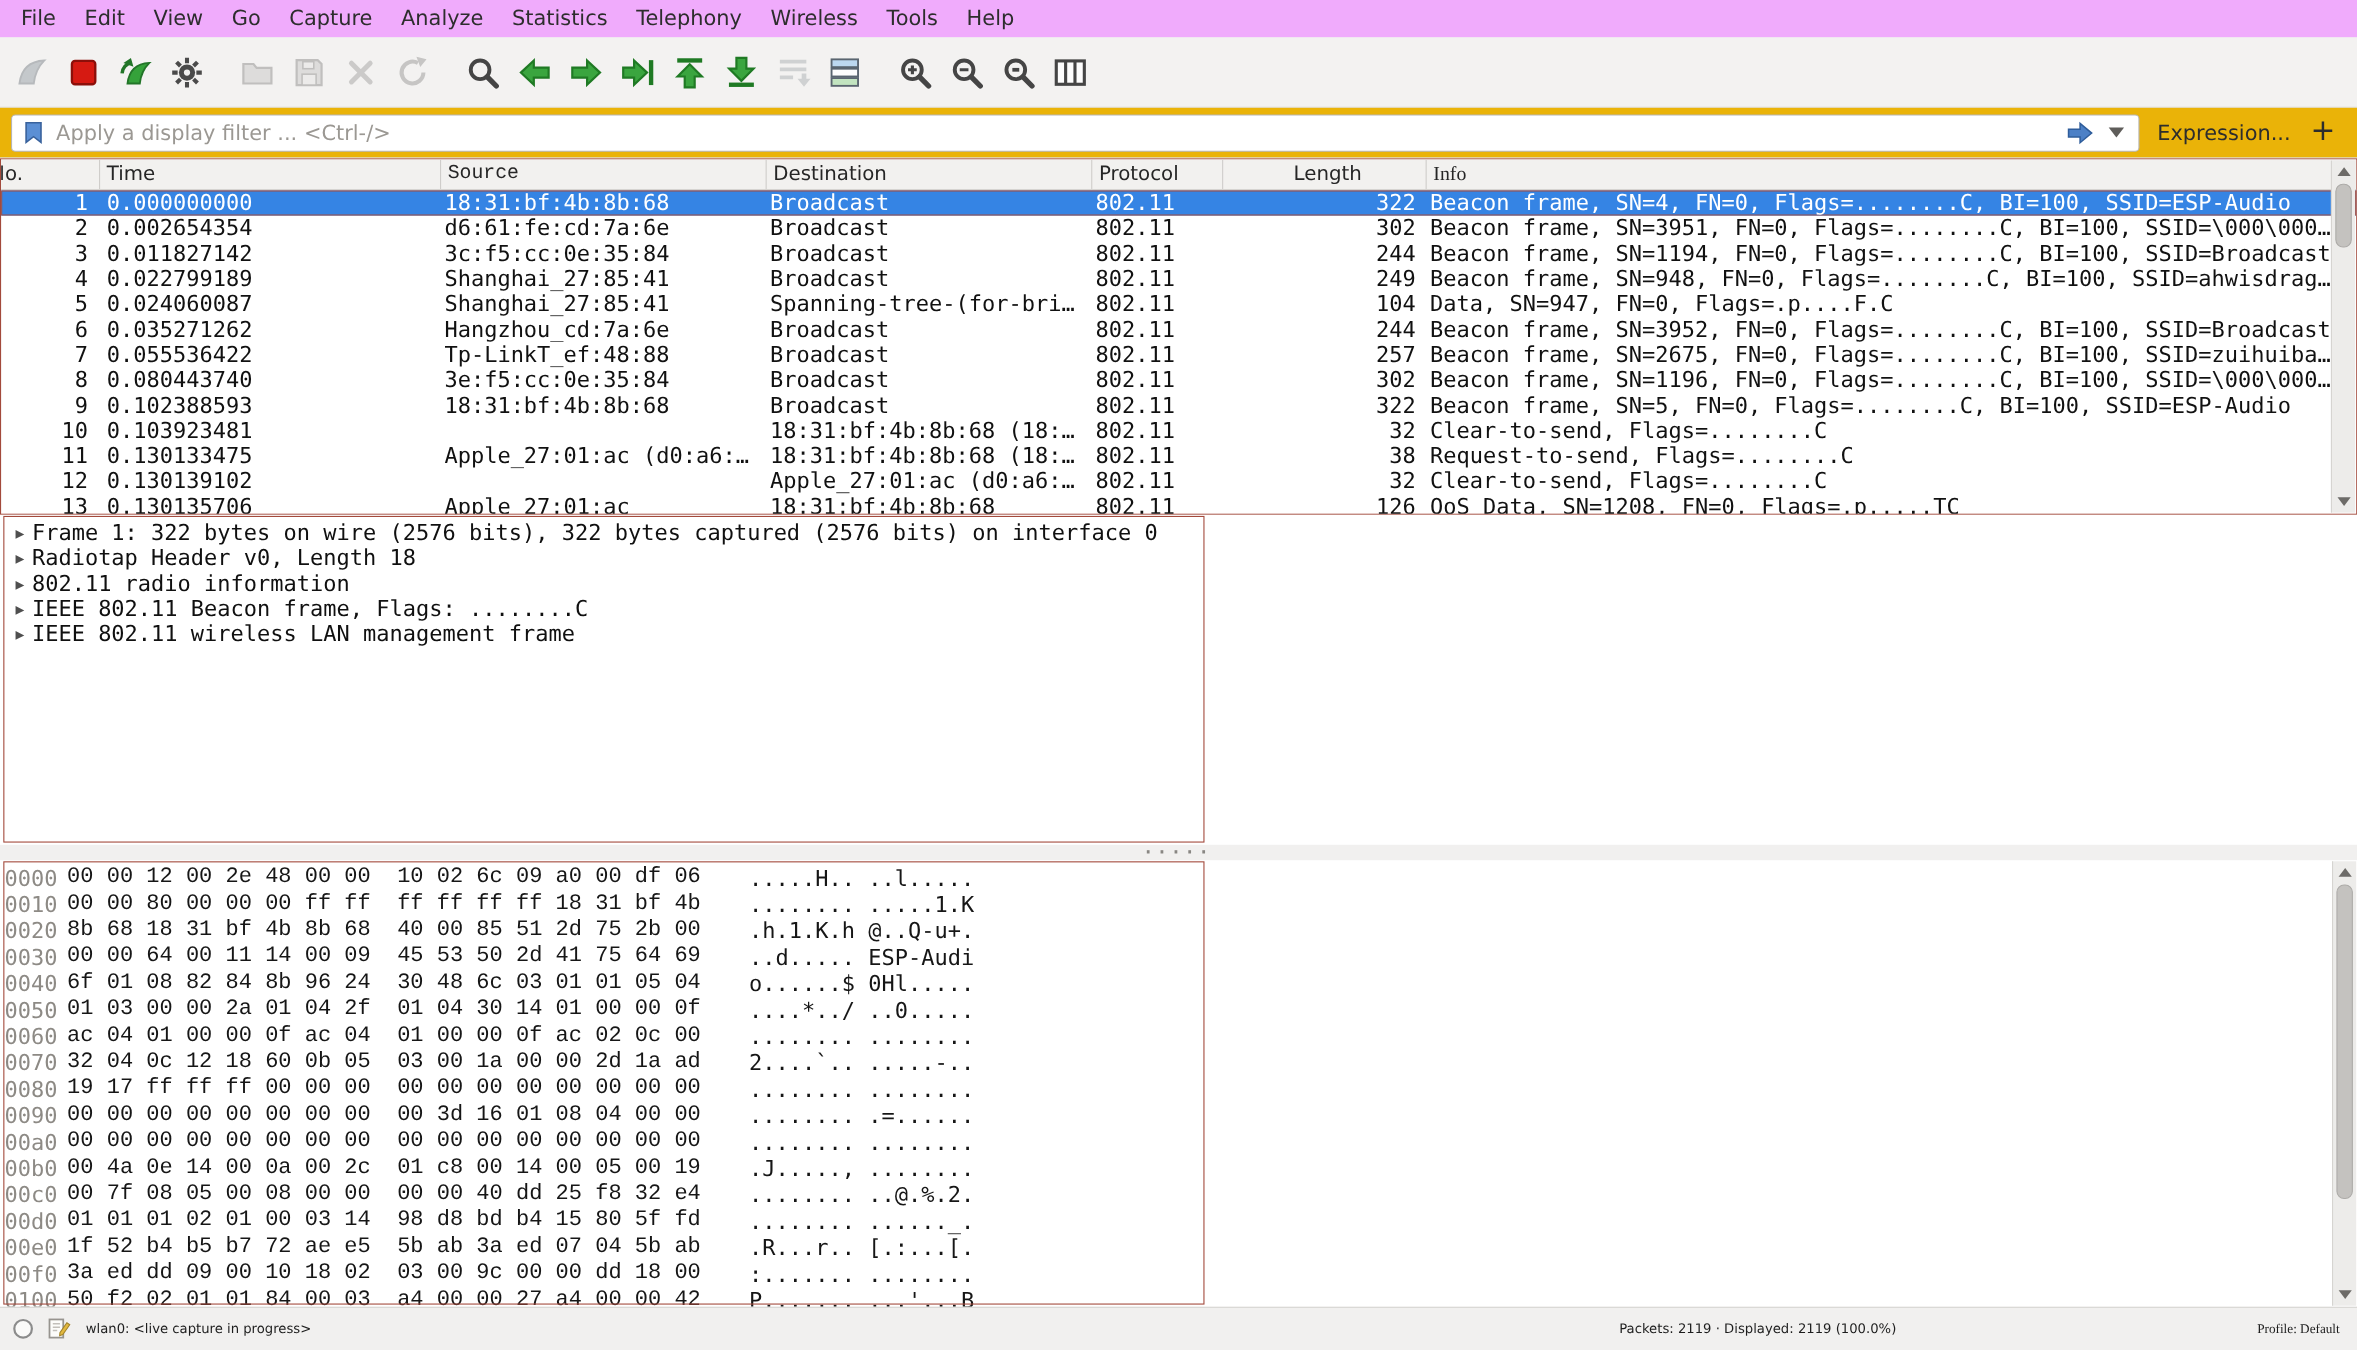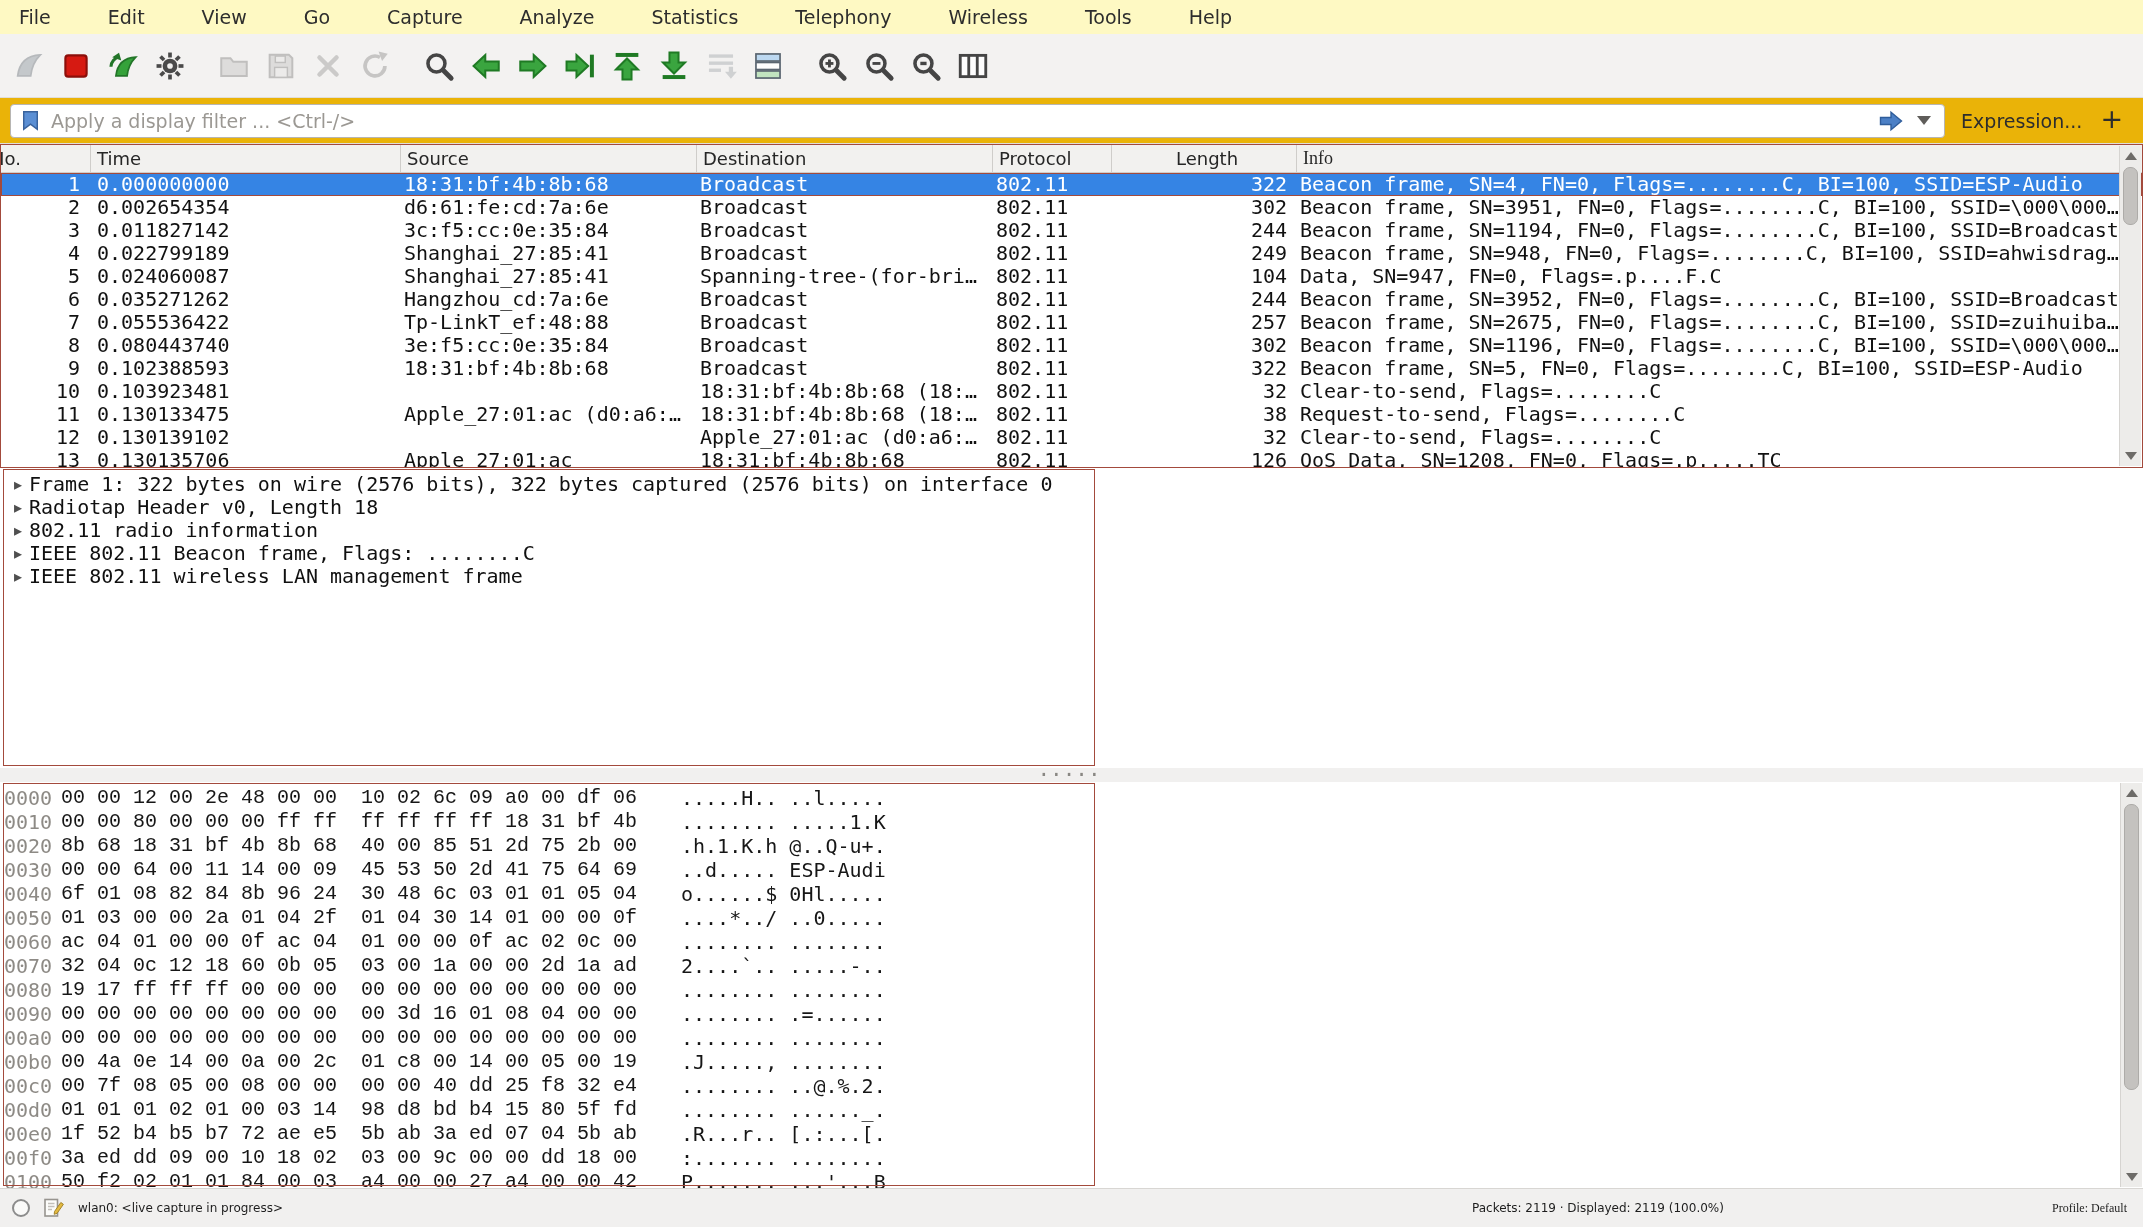--- a/index.html
+++ b/index.html
@@ -6,21 +6,21 @@
   html,body { margin:0; padding:0; }
   body {
     width:2143px; height:1227px; overflow:hidden;
     background:#f1f0ef;
     font-family:"DejaVu Sans","Liberation Sans",sans-serif;
     -webkit-font-smoothing:antialiased;
   }
   .window { width:2143px; height:1227px; display:flex; flex-direction:column; }
 
   
-  .menubar { height:34px; flex:none; display:flex; align-items:center; background:#fef9c3; padding-left:6px;gap:31px; }
+  .menubar { height:34px; flex:none; display:flex; align-items:center; background:#f0abfc; padding-left:6px; }
   .menu-item { padding:0 13px; font-size:19px; line-height:34px; color:#2d2d2d; cursor:default; }
 
   
   .toolbar { height:64px; flex:none; display:flex; align-items:center; background:#f3f2f1; padding-left:5px; border-bottom:1px solid #e0deda; }
   .tb-btn { width:47px; height:52px; display:flex; align-items:center; justify-content:center; border-radius:4px; }
   .tb-btn svg { width:34px; height:34px; display:block; }
   .tb-btn.disabled { opacity:.5; filter:grayscale(65%); }
   .tb-sep { width:17px; height:52px; }
 
   
@@ -34,21 +34,21 @@
   .expression-btn { font-size:19px; color:#2d2d2d; white-space:nowrap; }
   .add-btn { font-size:27px; color:#2d2d2d; padding:0 10px 4px 2px; line-height:30px; }
 
   
   .packet-list { height:324px; flex:none; position:relative; background:#ffffff; border:1px solid #a34a3c; display:flex; flex-direction:column; }
   .plist-header { height:28px; flex:none; display:flex; background:#f2f1ef; border-bottom:1px solid #cfcdca; padding-right:23px; overflow:hidden; }
   .hcell { font-size:18px; color:#262626; line-height:27px; padding-left:6px; border-right:1px solid #cfcdca; overflow:hidden; white-space:nowrap; flex:none; }
   .hc-no { width:90px; padding-left:2px; }
   .hc-no span { display:inline-block; margin-left:-12px; }
   .hc-time { width:310px; }
-  .hc-source { width:296px; }
+  .hc-source { width:296px;font-family:Liberation Mono, monospace; }
   .hc-destination { width:296px; }
   .hc-protocol { width:119px; }
   .hc-length { width:185px;text-align:center; }
   .hc-info { flex:1 1 auto; border-right:none;font-family:Liberation Serif, serif; }
   .plist-body { flex:1 1 auto; overflow:hidden; }
   .prow { display:flex; height:23px; font:20px/23px "DejaVu Sans Mono","Liberation Mono",monospace; color:#111; white-space:pre; }
   .prow.selected { background:#3584e4; color:#ffffff; box-shadow:inset 0 0 0 1px #a34a3c; }
   .pcell { flex:none; overflow:hidden; }
   .pcell.no { width:90px; text-align:right; padding-right:11px; }
   .pcell.time { width:310px; padding-left:6px; }

